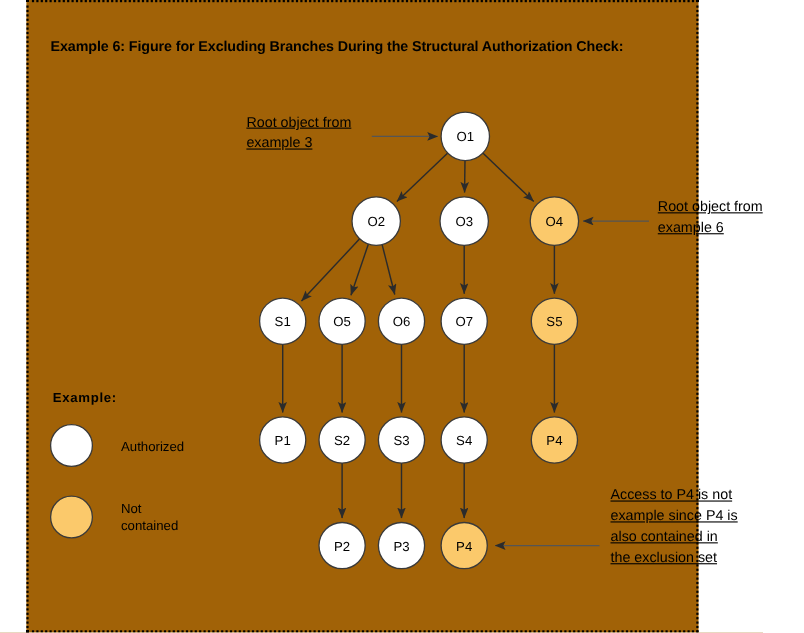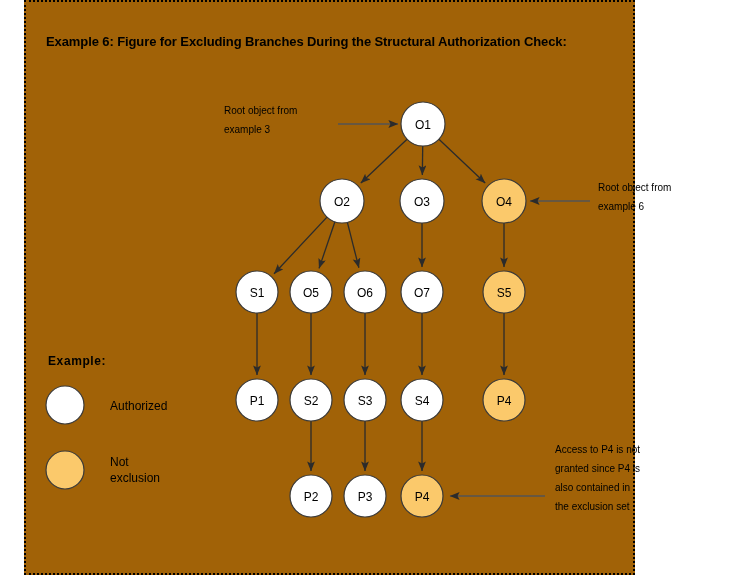--- a/index.html
+++ b/index.html
@@ -3,21 +3,21 @@
 <meta charset="utf-8">
 <style>
   html,body{margin:0;padding:0;background:#ffffff;}
   body{width:731px;height:575px;position:relative;overflow:hidden;
        font-family:"Liberation Sans","DejaVu Sans",sans-serif;color:#000;}
   #frame{position:absolute;left:0;top:0;width:611px;height:575px;box-sizing:border-box;
          border:2px dotted #000000;background:#a16207;margin-left:24px;}
   #title{position:absolute;left:20px;top:32px;font-size:13px;font-weight:bold;
          letter-spacing:-0.1px;white-space:nowrap;}
   #canvas{position:absolute;left:0;top:0;width:731px;height:575px;}
-  .anno{position:absolute;font-size:10px;line-height:19px;white-space:pre;}
+  .anno{position:absolute;font-size:13px;line-height:19px;white-space:pre;text-decoration:underline;}
   #anno-left{left:198px;top:99px;}
   #anno-right{left:572px;top:176px;}
   #anno-bottom{left:529px;top:438px;}
   #legend-title{position:absolute;left:22px;top:352px;font-size:12px;font-weight:bold;
                 letter-spacing:0.6px;}
   .legend-label{position:absolute;font-size:12px;font-weight:normal;line-height:16px;
                 white-space:pre;}
   #legend-label-auth{left:84px;top:396px;}
   #legend-label-notauth{left:84px;top:452px;}
 </style>
@@ -126,25 +126,25 @@
           <text x="396" y="498.5" text-anchor="middle" font-family="&quot;Liberation Sans&quot;,&quot;DejaVu Sans&quot;,sans-serif" font-size="12" fill="#000000">P4</text>
         </g>
       </g>
   </svg>
 
   <div class="anno" id="anno-left">Root object from
 example 3</div>
   <div class="anno" id="anno-right">Root object from
 example 6</div>
   <div class="anno" id="anno-bottom">Access to P4 is not
-granted since P4 is
+example since P4 is
 also contained in
 the exclusion set</div>
 
   <div id="legend-title">Example:</div>
   <svg id="legend-swatches" style="position:absolute;left:0;top:0;width:731px;height:575px;pointer-events:none;" viewBox="0 0 731 575" xmlns="http://www.w3.org/2000/svg">
     <circle cx="39" cy="403" r="19" fill="#ffffff" stroke="#3a3a3a" stroke-width="1.2"></circle>
     <circle cx="39" cy="468" r="19" fill="#fbc96b" stroke="#3a3a3a" stroke-width="1.2"></circle>
   </svg>
   <div class="legend-label" id="legend-label-auth">Authorized</div>
   <div class="legend-label" id="legend-label-notauth">Not
-exclusion</div>
+contained</div>
 </div>
 
 </body></html>

